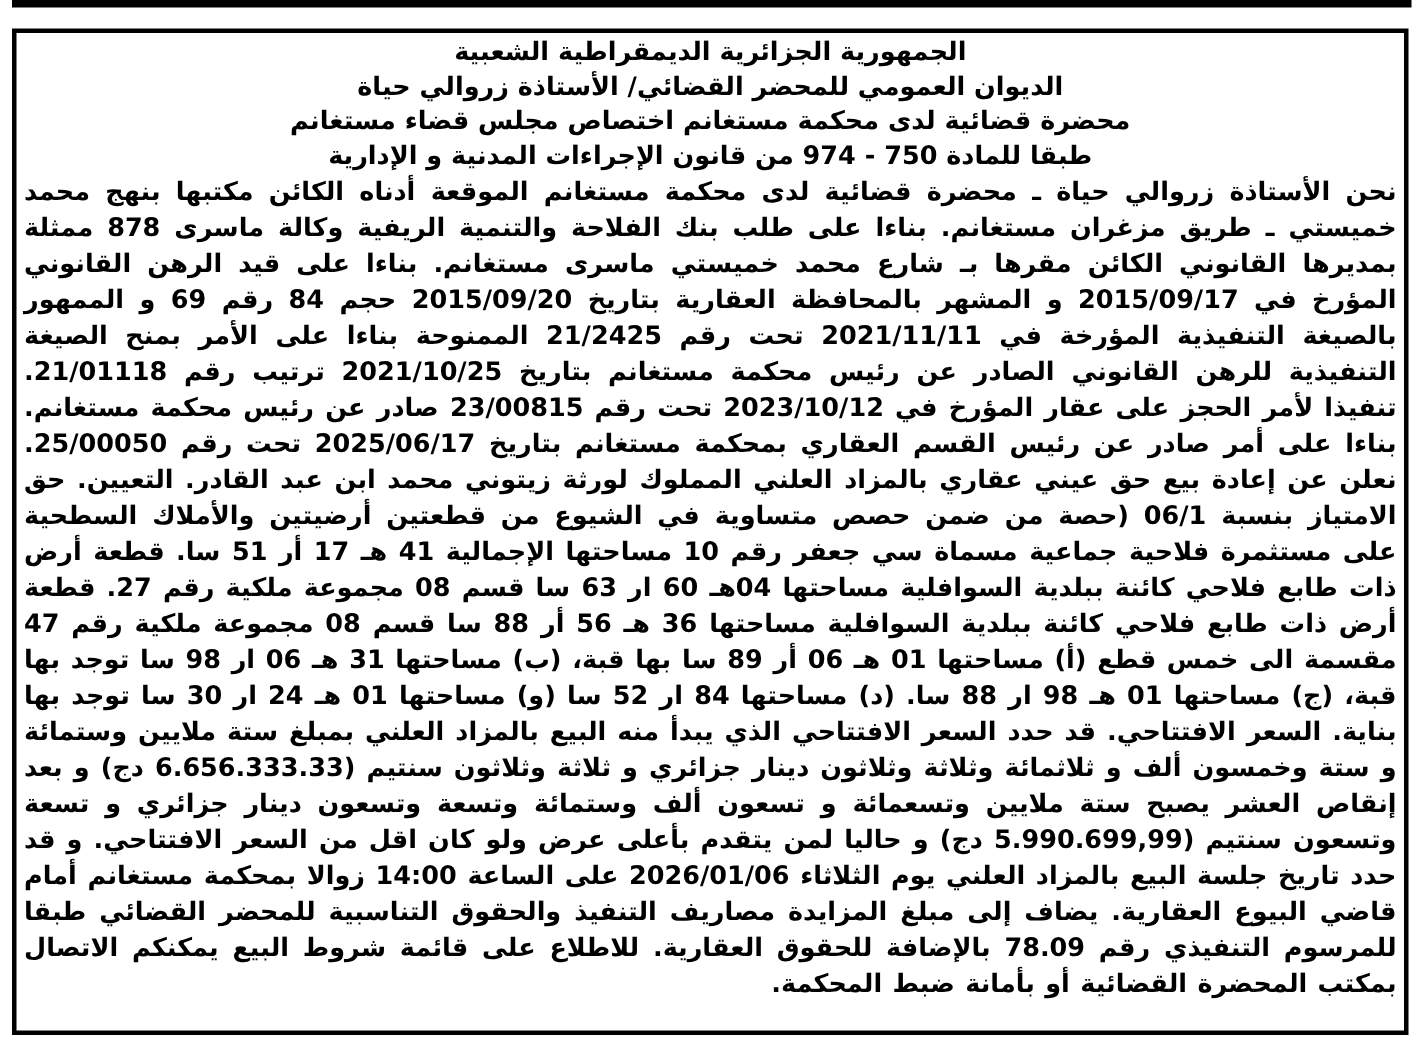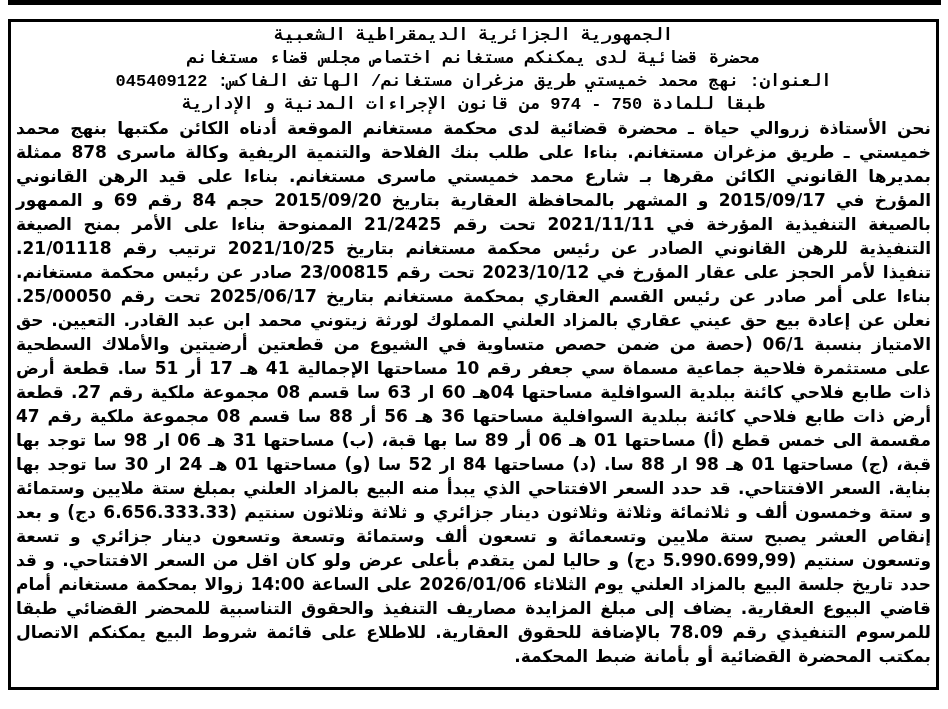--- a/index.html
+++ b/index.html
@@ -36,21 +36,20 @@
     box-sizing: border-box;
     padding: 2px 5px 0 5px;
     direction: rtl;
   }
   .hdr {
     text-align: center;
     font-weight: bold;
     font-size: 17px;
     line-height: 23px;
     white-space: nowrap;
-    font-family: Liberation Mono, monospace;
   }
   .body-text {
     margin: 0;
     text-align: justify;
     font-weight: bold;
     font-size: 17px;
     line-height: 24px;
     word-spacing: 1px;
   }
 </style>
@@ -58,22 +57,22 @@
 <body>
 
 <div class="page">
 
   <div class="top-rule"></div>
 
   <div class="frame">
 
     <div>
       <div class="hdr">الجمهورية الجزائرية الديمقراطية الشعبية</div>
-      <div class="hdr">محضرة قضائية لدى يمكنكم مستغانم اختصاص مجلس قضاء مستغانم</div>
-      <div class="hdr">العنوان: نهج محمد خميستي طريق مزغران مستغانم/ الهاتف الفاكس: 045409122</div>
+      <div class="hdr">الديوان العمومي للمحضر القضائي/ الأستاذة زروالي حياة</div>
+      <div class="hdr">محضرة قضائية لدى محكمة مستغانم اختصاص مجلس قضاء مستغانم</div>
       <div class="hdr">طبقا للمادة ‎974 - 750‎ من قانون الإجراءات المدنية و الإدارية</div>
     </div>
 
     <p class="body-text">نحن الأستاذة زروالي حياة ـ محضرة قضائية لدى محكمة مستغانم الموقعة أدناه الكائن مكتبها بنهج محمد خميستي ـ طريق مزغران مستغانم. بناءا على طلب بنك الفلاحة والتنمية الريفية وكالة ماسرى 878 ممثلة بمديرها القانوني الكائن مقرها بـ شارع محمد خميستي ماسرى مستغانم. بناءا على قيد الرهن القانوني المؤرخ في 2015/09/17 و المشهر بالمحافظة العقارية بتاريخ 2015/09/20 حجم 84 رقم 69 و الممهور بالصيغة التنفيذية المؤرخة في 2021/11/11 تحت رقم 21/2425 الممنوحة بناءا على الأمر بمنح الصيغة التنفيذية للرهن القانوني الصادر عن رئيس محكمة مستغانم بتاريخ 2021/10/25 ترتيب رقم 21/01118. تنفيذا لأمر الحجز على عقار المؤرخ في 2023/10/12 تحت رقم 23/00815 صادر عن رئيس محكمة مستغانم. بناءا على أمر صادر عن رئيس القسم العقاري بمحكمة مستغانم بتاريخ 2025/06/17 تحت رقم 25/00050. نعلن عن إعادة بيع حق عيني عقاري بالمزاد العلني المملوك لورثة زيتوني محمد ابن عبد القادر. التعيين. حق الامتياز بنسبة 06/1 (حصة من ضمن حصص متساوية في الشيوع من قطعتين أرضيتين والأملاك السطحية على مستثمرة فلاحية جماعية مسماة سي جعفر رقم 10 مساحتها الإجمالية 41 هـ 17 أر 51 سا. قطعة أرض ذات طابع فلاحي كائنة ببلدية السوافلية مساحتها 04هـ 60 ار 63 سا قسم 08 مجموعة ملكية رقم 27. قطعة أرض ذات طابع فلاحي كائنة ببلدية السوافلية مساحتها 36 هـ 56 أر 88 سا قسم 08 مجموعة ملكية رقم 47 مقسمة الى خمس قطع (أ) مساحتها 01 هـ 06 أر 89 سا بها قبة، (ب) مساحتها 31 هـ 06 ار 98 سا توجد بها قبة، (ج) مساحتها 01 هـ 98 ار 88 سا. (د) مساحتها 84 ار 52 سا (و) مساحتها 01 هـ 24 ار 30 سا توجد بها بناية. السعر الافتتاحي. قد حدد السعر الافتتاحي الذي يبدأ منه البيع بالمزاد العلني بمبلغ ستة ملايين وستمائة و ستة وخمسون ألف و ثلاثمائة وثلاثة وثلاثون دينار جزائري و ثلاثة وثلاثون سنتيم (6.656.333.33 دج) و بعد إنقاص العشر يصبح ستة ملايين وتسعمائة و تسعون ألف وستمائة وتسعة وتسعون دينار جزائري و تسعة وتسعون سنتيم (5.990.699,99 دج) و حاليا لمن يتقدم بأعلى عرض ولو كان اقل من السعر الافتتاحي. و قد حدد تاريخ جلسة البيع بالمزاد العلني يوم الثلاثاء 2026/01/06 على الساعة 14:00 زوالا بمحكمة مستغانم أمام قاضي البيوع العقارية. يضاف إلى مبلغ المزايدة مصاريف التنفيذ والحقوق التناسبية للمحضر القضائي طبقا للمرسوم التنفيذي رقم 78.09 بالإضافة للحقوق العقارية. للاطلاع على قائمة شروط البيع يمكنكم الاتصال بمكتب المحضرة القضائية أو بأمانة ضبط المحكمة.</p>
 
   </div>
 
 </div>
 
 </body></html>

